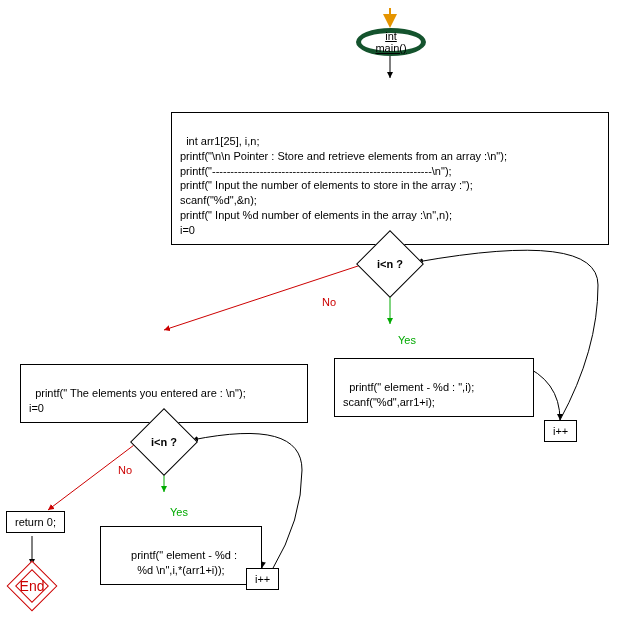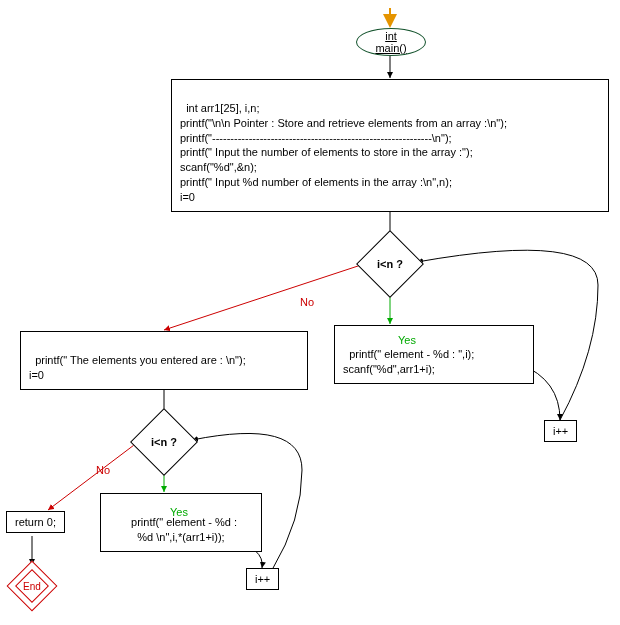--- a/index.html
+++ b/index.html
@@ -19,23 +19,24 @@
     position: absolute;
     background: #fff;
     text-align: center;
   }
   .rect-node {
     border: 1px solid #000;
     padding: 6px 8px;
     text-align: left;
     white-space: pre-wrap;
     line-height: 1.35;
+    margin-top: 33px;
   }
   .oval-node {
-    border: 1px solid #14532d;
+    border: 5px solid #14532d;
     border-radius: 50%;
     padding: 6px 14px;
     display: flex;
     align-items: center;
     text-decoration: underline;
   }
   .diamond {
     position: absolute;
   }
   .diamond-shape {
@@ -75,29 +76,29 @@
     position: absolute;
     top: 6px;
     left: 6px;
   }
   .end-text {
     position: absolute;
     top: 50%;
     left: 50%;
     transform: translate(-50%, -50%);
     color: #c00;
-    font-size: 10px;
+    font-size: 14px;
   }
   .edge-label {
     position: absolute;
     font-size: 11px;
     background: transparent;
   }
   .label-yes { color: #0a0; margin-top: 36px; }
-  .label-no  { color: #c00; }
+  .label-no  { color: #c00; margin-left: 22px; }
   .small-rect {
     border: 1px solid #000;
     padding: 4px 8px;
     text-align: center;
   }
 </style>
 </head>
 <body>
 
 <svg width="620" height="625">

